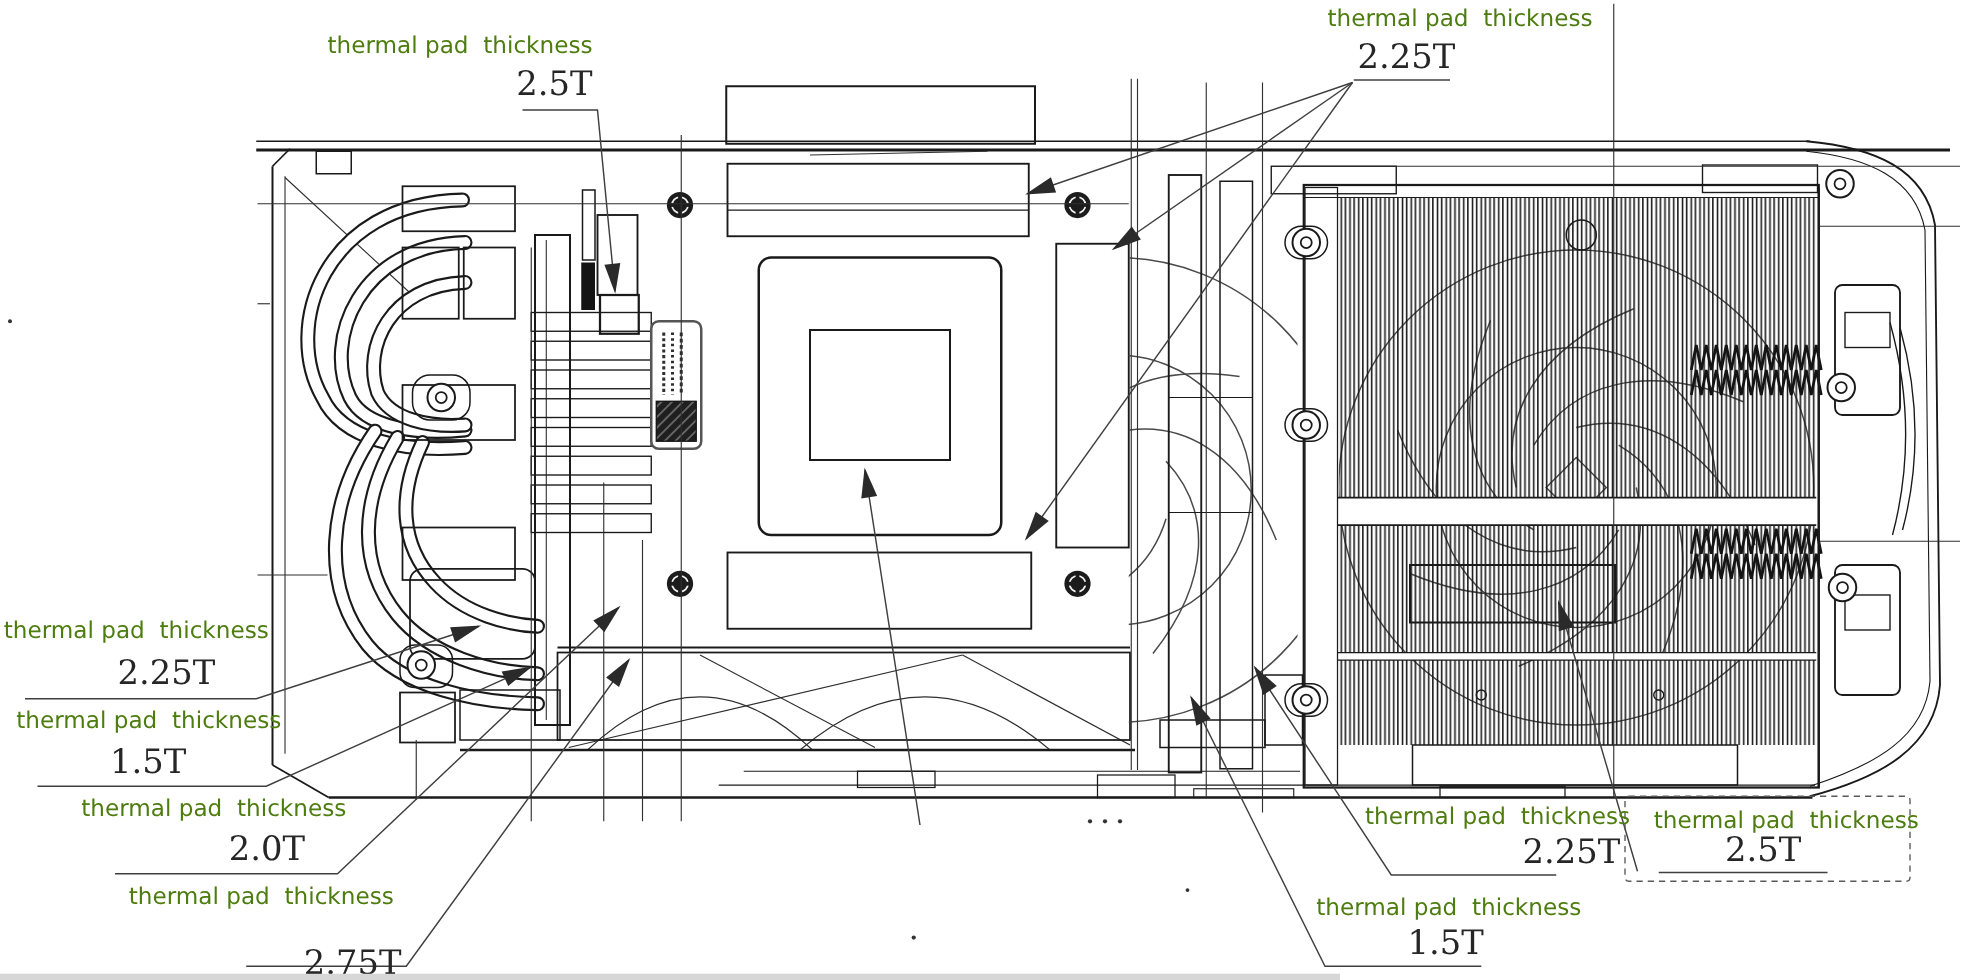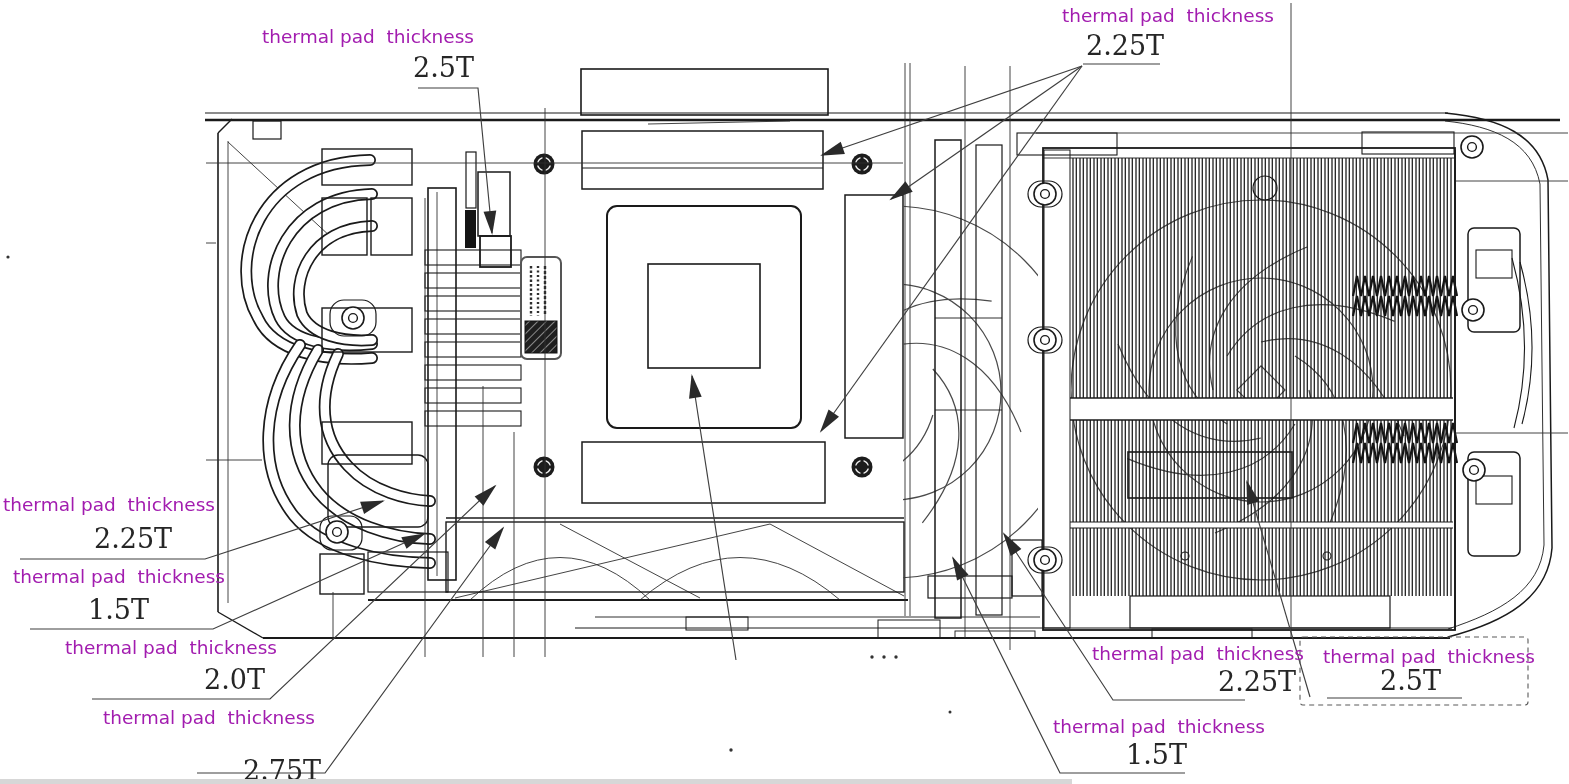--- a/index.html
+++ b/index.html
@@ -1,19 +1,19 @@
 <!DOCTYPE html>
 <html><head>
 <meta charset="utf-8">
 <style>
   html,body{margin:0;padding:0;background:#fff;}
   #stage{position:relative;width:1569px;height:784px;background:#ffffff;overflow:hidden;
          font-family:"DejaVu Sans",sans-serif;}
   #stage svg{position:absolute;left:0;top:0;}
-  .t{position:absolute;font:18.5px "DejaVu Sans",sans-serif;color:#a21caf;white-space:pre;}
+  .t{position:absolute;font:18.5px "DejaVu Sans",sans-serif;color:#4d7c0f;white-space:pre;}
   .v{position:absolute;font:27px "DejaVu Serif",serif;color:#262626;white-space:pre;}
   .k{stroke:#1a1a1a;fill:none;}
   .thin{stroke:#2f2f2f;fill:none;stroke-width:0.9;}
   .ldr{stroke:#3f3f3f;fill:none;stroke-width:1.15;}
   .pipeO{stroke:#1a1a1a;stroke-width:12;fill:none;stroke-linecap:round;}
   .pipeI{stroke:#ffffff;stroke-width:8.6;fill:none;stroke-linecap:round;}
   .blade{stroke:#4a4a4a;stroke-width:1.2;fill:none;}
   .grayband{position:absolute;background:#d7d7d7;}
 </style>
 </head>
@@ -332,21 +332,21 @@
 <div class="t" style="left:1062px;top:5px">thermal pad  thickness</div>
 <div class="v" style="left:1086px;top:30px">2.25T</div>
 
 <div class="t" style="left:3px;top:494px">thermal pad  thickness</div>
 <div class="v" style="left:94px;top:523px">2.25T</div>
 
 <div class="t" style="left:13px;top:566px">thermal pad  thickness</div>
 <div class="v" style="left:88px;top:594px">1.5T</div>
 
 <div class="t" style="left:65px;top:637px">thermal pad  thickness</div>
-<div class="v" style="left:204px;top:664px">2.0T</div>
+<div class="v" style="left:183px;top:664px">2.0T</div>
 
 <div class="t" style="left:103px;top:707px">thermal pad  thickness</div>
 <div class="v" style="left:243px;top:755px">2.75T</div>
 
 <div class="t" style="left:1092px;top:643px">thermal pad  thickness</div>
 <div class="v" style="left:1218px;top:666px">2.25T</div>
 
 <div class="t" style="left:1323px;top:646px">thermal pad  thickness</div>
 <div class="v" style="left:1380px;top:665px">2.5T</div>
 

